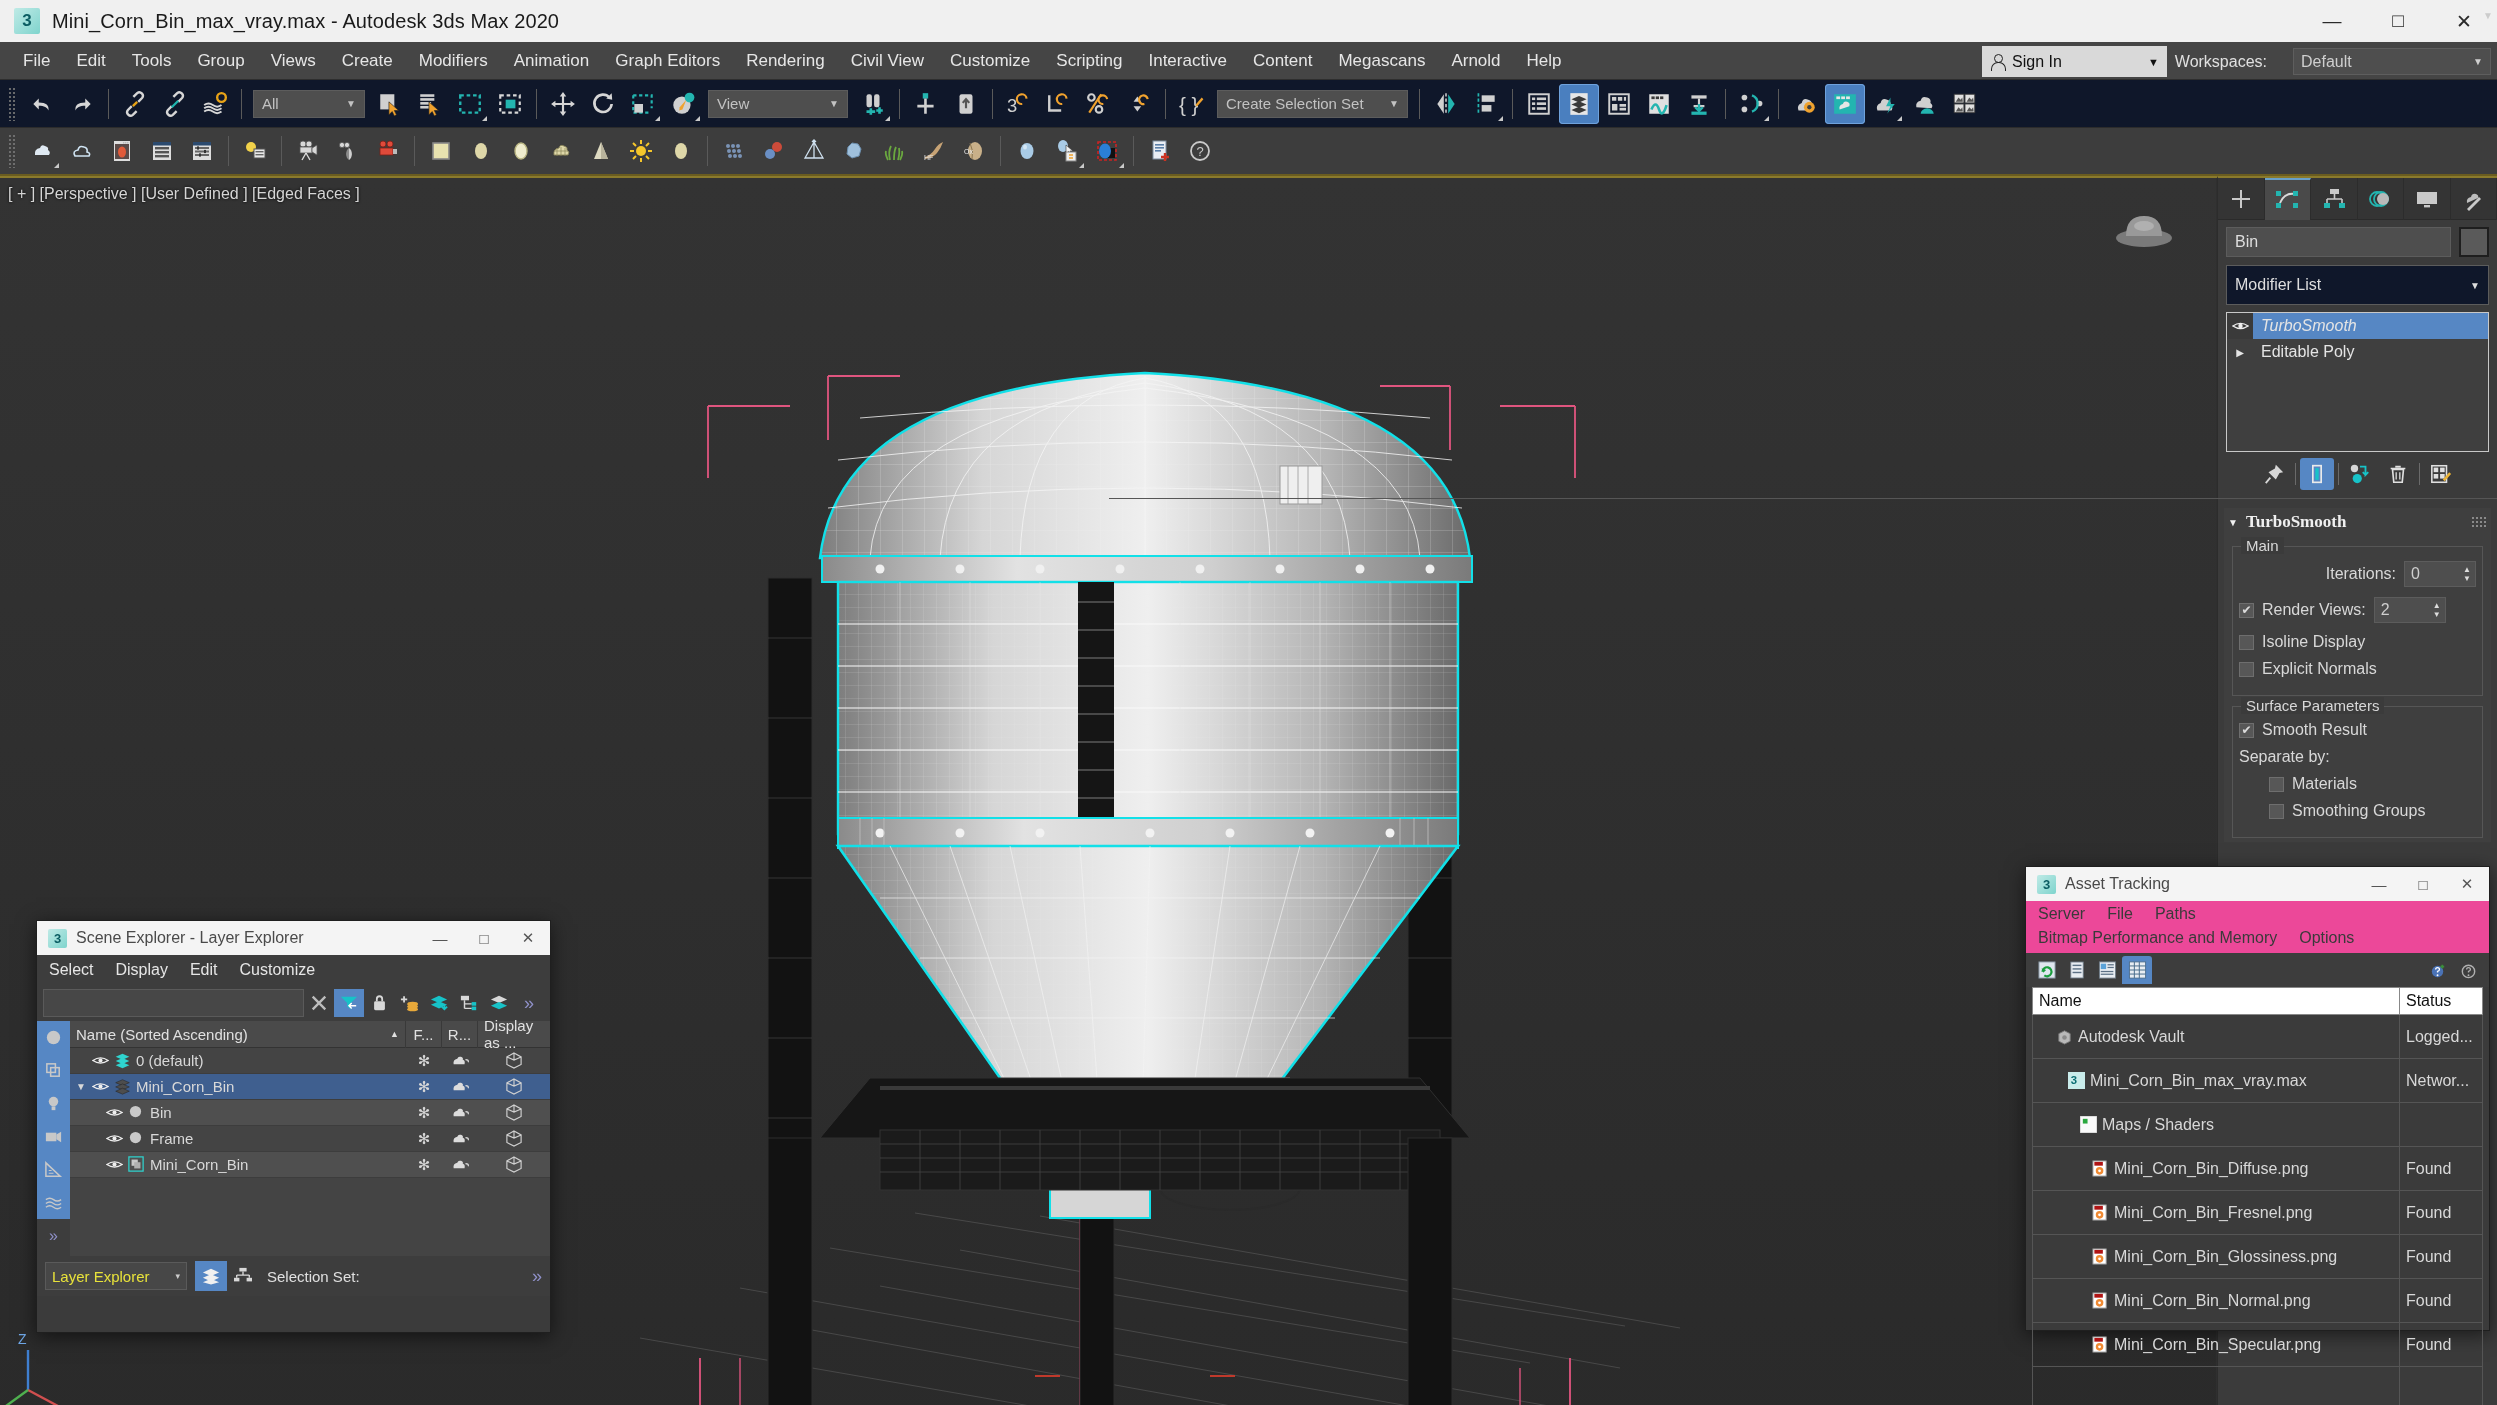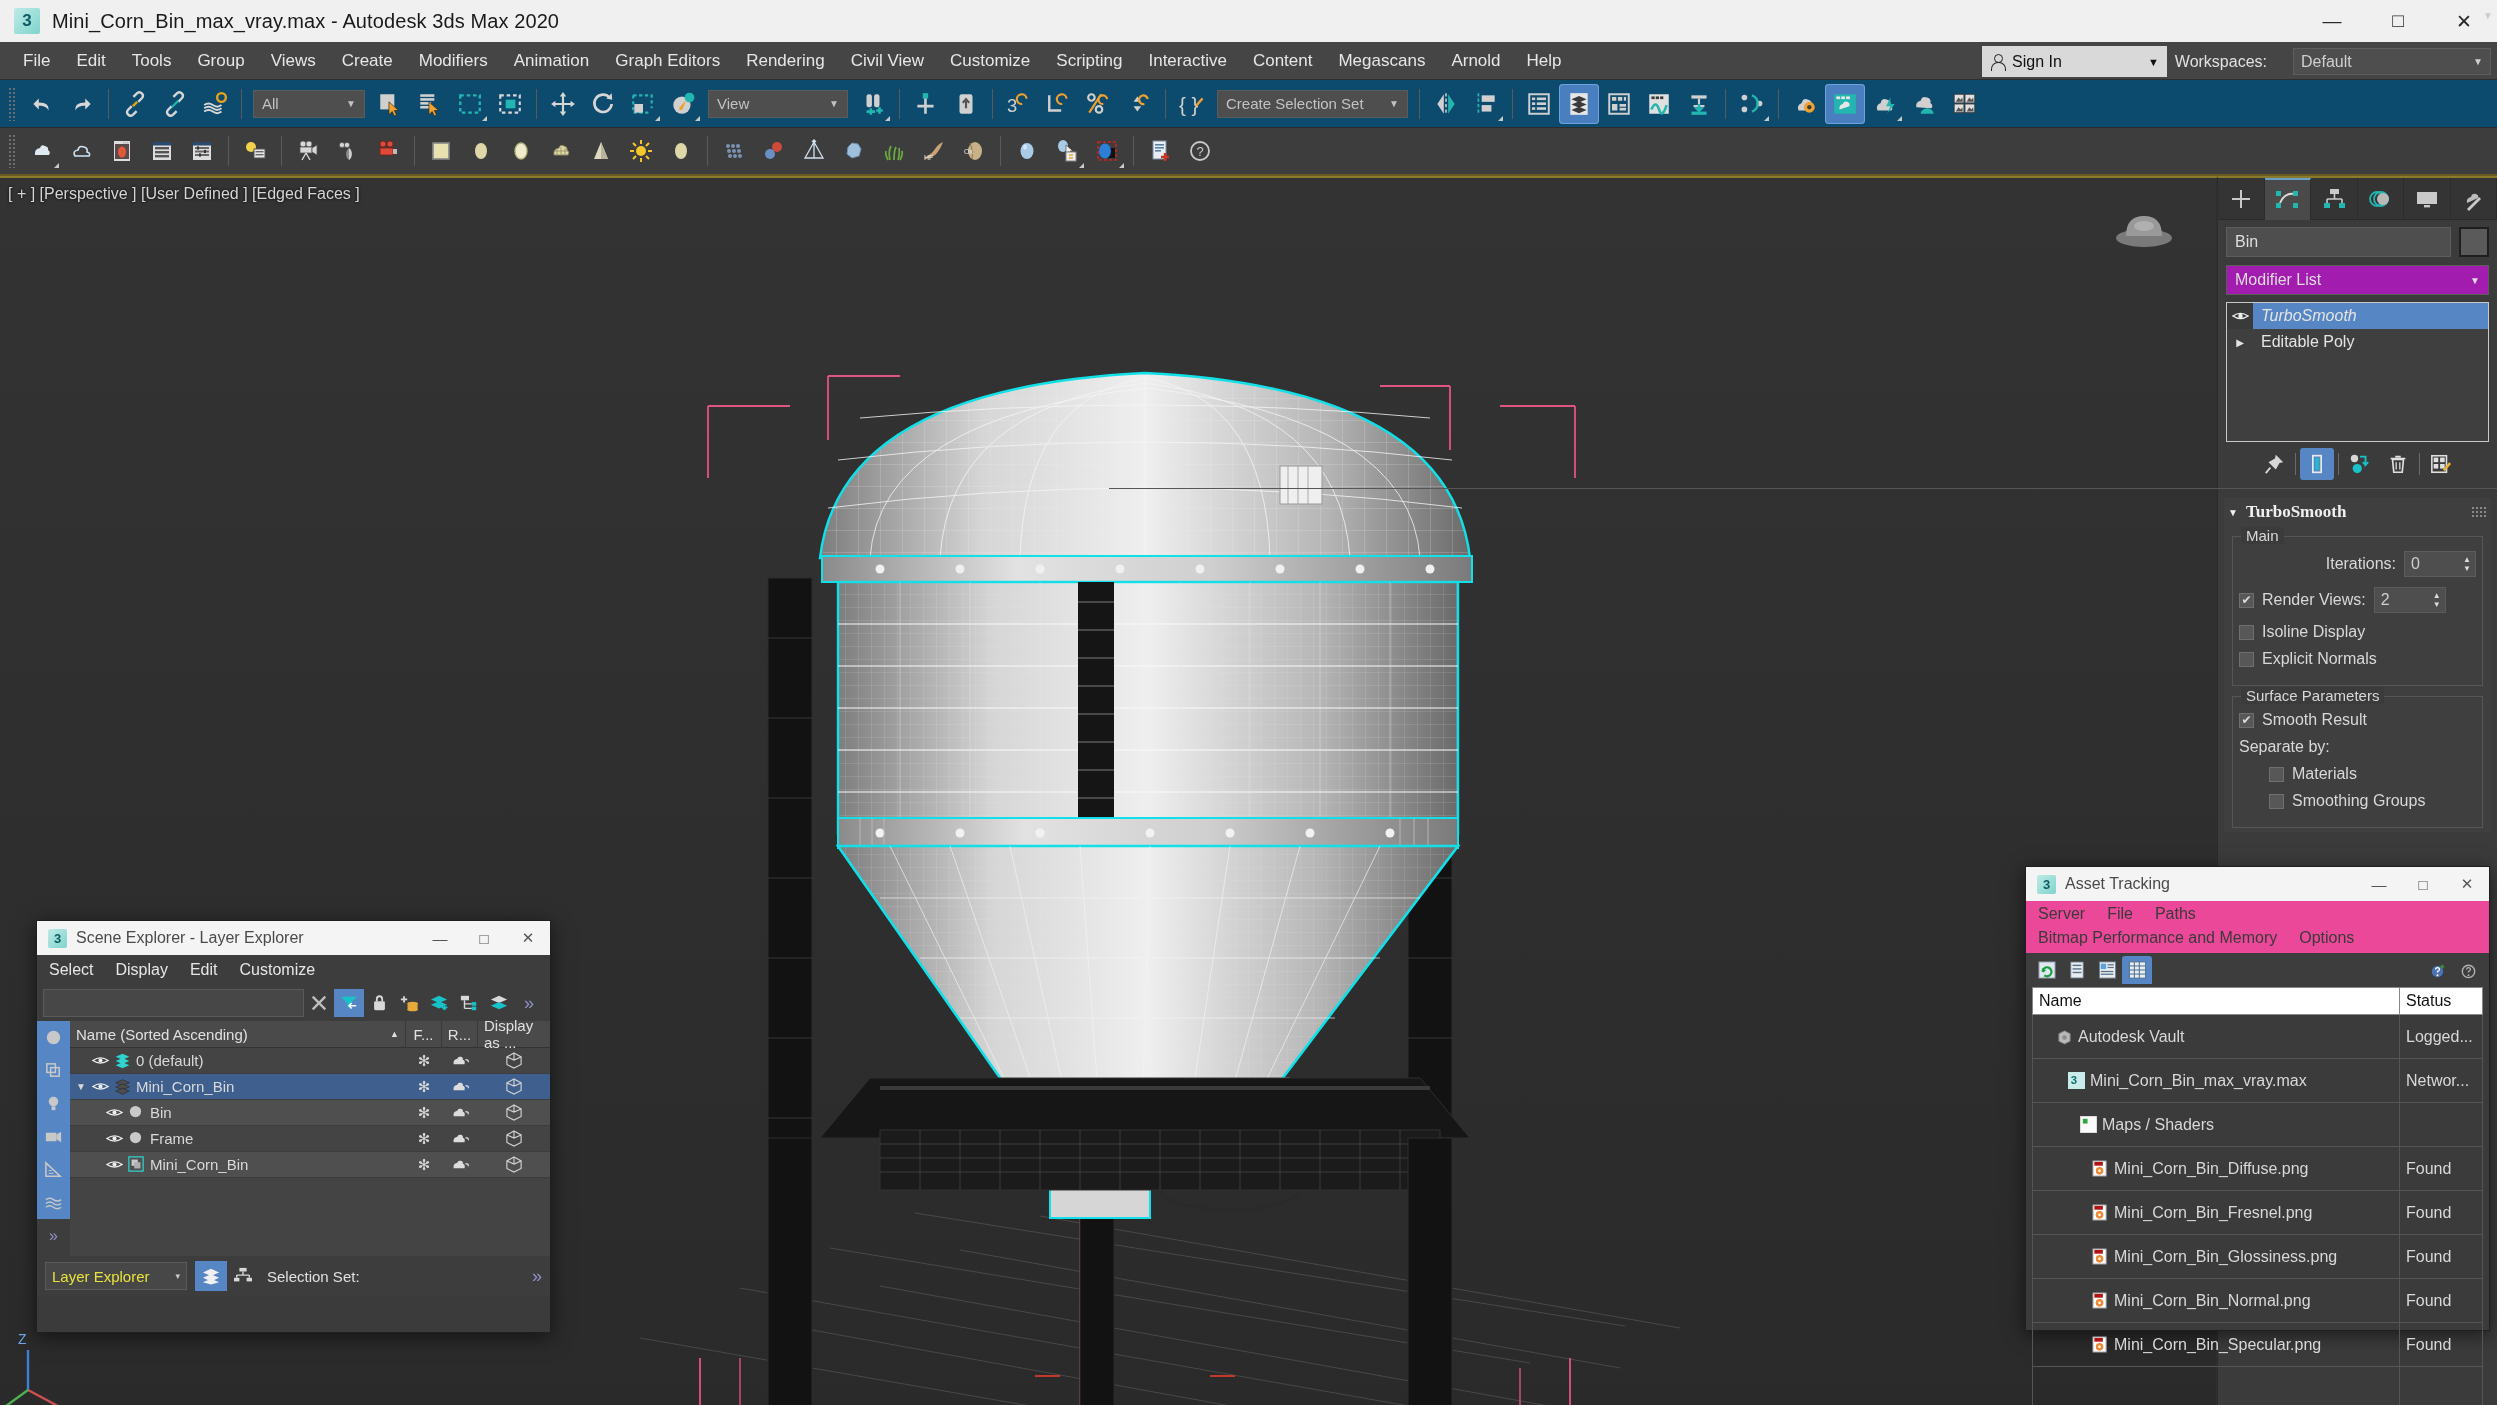--- a/index.html
+++ b/index.html
@@ -31,21 +31,21 @@
      border:1.6px solid #222; border-bottom:none; border-radius:7px 7px 0 0; }
   .signin .caret { margin-left:auto; font-size:11px; }
   .wsp { position:absolute; right:6px; top:5px; height:29px; display:flex; align-items:center;
      font-size:16px; color:#e0e0e0; }
   .wsp-label { margin-right:26px; }
   .wsp-sel { width:198px; height:27px; background:#4e4e4e; border:1px solid #5e5e5e;
      display:flex; align-items:center; padding:0 7px; color:#cfcfcf; font-size:16px; }
   .wsp-sel .caret { margin-left:auto; font-size:10px; }
 
   
-  .toolbar { background:#0c4a6e; display:flex; align-items:center; height:48px;
+  .toolbar { background:#0f172a; display:flex; align-items:center; height:48px;
      border-bottom:1px solid #2c2c2c; padding-left:3px; }
   .toolbar2 { background:#3d3d3d; display:flex; align-items:center; height:48px;
      border-bottom:2px solid #6a5c20; padding-left:3px; }
   .grip { width:9px; height:34px; margin:0 5px;
      background-image:radial-gradient(#777 1px, transparent 1px);
      background-size:4px 4px; opacity:.85; }
   .tbtn { width:40px; height:40px; display:flex; align-items:center; justify-content:center;
      position:relative; flex:0 0 auto; }
   .tbtn.active { background:#4a7fbf; border-radius:4px; box-shadow:inset 0 0 0 1px #6fa2dc; }
   .tbtn.flyout:after { content:""; position:absolute; right:3px; bottom:3px;
@@ -73,21 +73,21 @@
   .cmdpanel { width:280px; background:#3b3b3b; border-left:1px solid #2c2c2c;
      border-top:2px solid #8a7a2c; display:flex; flex-direction:column; }
   .cp-tabs { display:flex; height:42px; background:#343434; border-bottom:1px solid #2a2a2a;}
   .cp-tab { flex:1; display:flex; align-items:center; justify-content:center; height:42px;
      border-right:1px solid #2c2c2c; }
   .cp-tab.sel { background:#4a4a4a; border-top:2px solid #6aa0c8; }
   .cp-name-row { display:flex; align-items:center; padding:7px 8px 4px 8px; }
   .cp-name { flex:1; height:30px; background:#4e4e4e; border:1px solid #5c5c5c;
      display:flex; align-items:center; padding:0 8px; color:#dedede; font-size:16px; }
   .cp-color { width:30px; height:30px; background:#5a5a5a; border:2px solid #1e1e1e; margin-left:8px; }
-  .cp-modlist { margin:4px 8px; height:30px; background:#a21caf; border:1px solid #5c5c5c;
+  .cp-modlist { margin:4px 8px; height:40px; background:#0f172a; border:1px solid #5c5c5c;
      display:flex; align-items:center; padding:0 8px; color:#dedede; font-size:16px; }
   .cp-modlist .caret { margin-left:auto; font-size:10px; }
   .cp-stack { margin:3px 8px 0 8px; height:140px; background:#3f3f3f; border:1px solid #c8c8c8; }
   .stack-row { height:26px; display:flex; align-items:center; font-size:16px; color:#e4e4e4; }
   .stack-row.sel { background:#5687c4; }
   .stack-eye { width:26px; display:flex; align-items:center; justify-content:center;
      background:#3a3a3a; height:26px; }
   .stack-arrow { width:26px; display:flex; align-items:center; justify-content:center; font-size:10px; }
   .stack-label { padding-left:8px; }
   .stack-label.italic { font-style:italic; }

